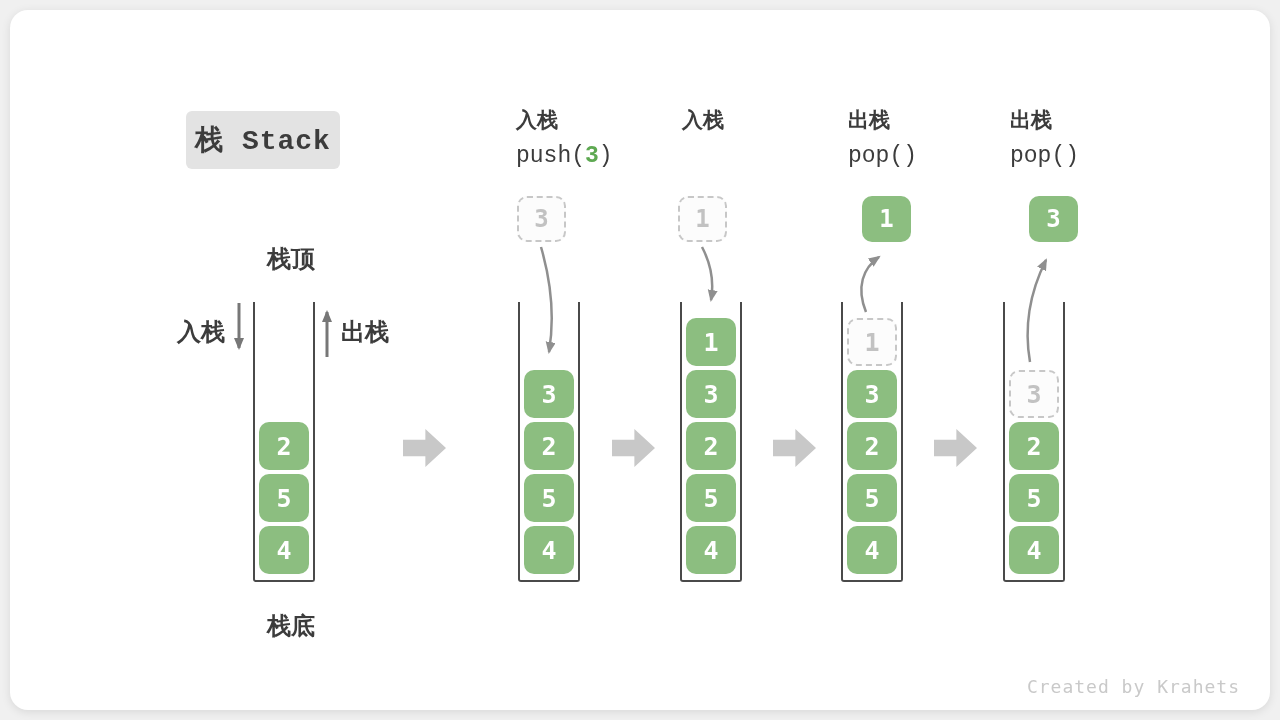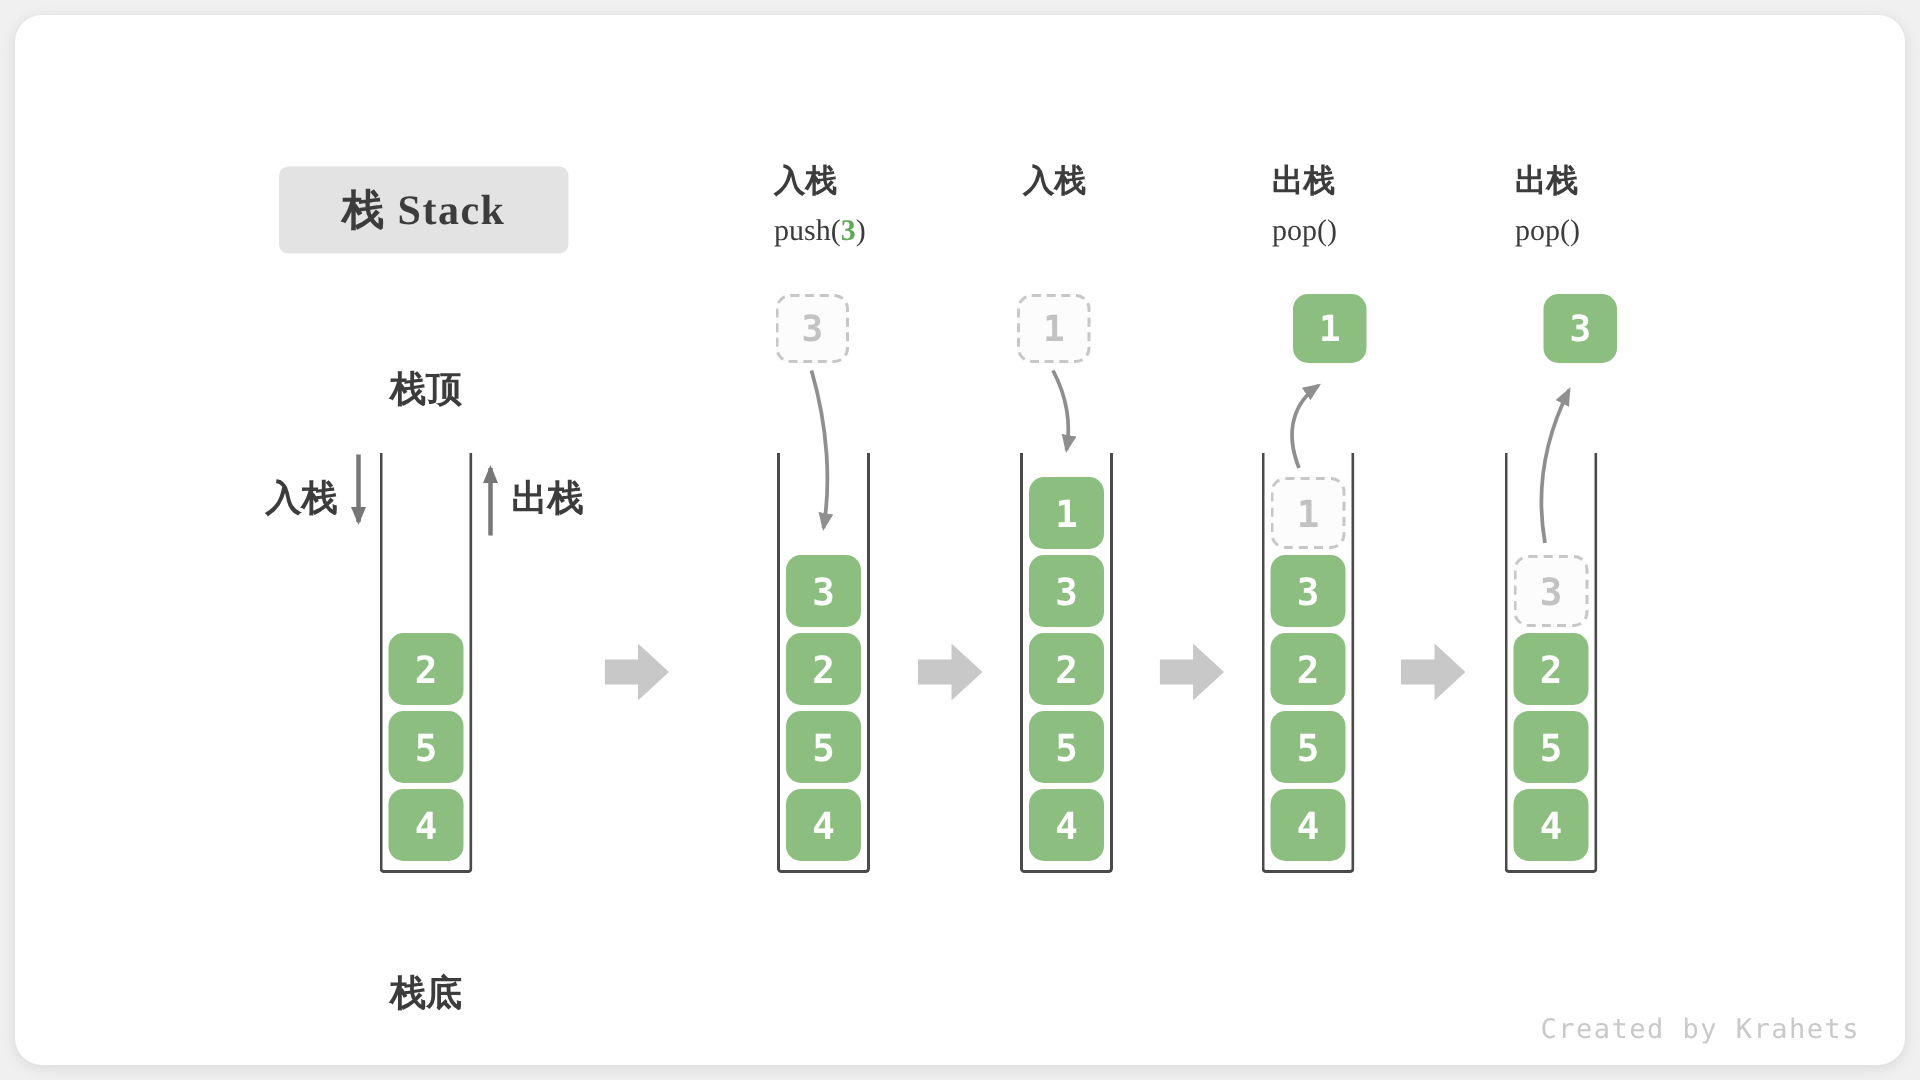--- a/index.html
+++ b/index.html
@@ -4,29 +4,29 @@
 <style>
   * { margin:0; padding:0; box-sizing:border-box; }
   html,body { width:1280px; height:720px; overflow:hidden; background:var(--page-bg,#f0f0f0);
               font-family:"Liberation Sans", sans-serif; }
   .canvas { position:absolute; inset:10px; background:var(--card-bg,#ffffff); border-radius:18px;
             box-shadow:0 2px 10px rgba(0,0,0,.10); }
 
   .abs { position:absolute; }
 
   
-  .title-box { left:186px; top:111px; width:193px; height:58px; background:var(--title-bg,#e3e3e3);
+  .title-box { left:186px; top:111px; width:154px; height:58px; background:var(--title-bg,#e3e3e3);
                border-radius:6px; display:flex; align-items:center; justify-content:center;
-               font-family:Liberation Serif, serif; font-weight:700;
+               font-family:Liberation Mono, monospace; font-weight:700;
                font-size:28px; color:var(--text-dark,#3c3c3c); letter-spacing:1px; }
 
   
   .step-label { top:106px; width:170px; color:var(--text-dark,#3c3c3c); }
   .step-label .op { font-size:21px; font-weight:700; }
-  .step-label .code { margin-top:9px; font-family:Liberation Serif, serif; font-size:20px; }
+  .step-label .code { margin-top:9px; font-family:Liberation Mono, monospace; font-size:23px; }
   .step-label .code .arg { color:var(--code-green,#5ea952); font-weight:700; }
 
   
   .float-box { top:196px; width:49px; height:46px; border-radius:10px;
                display:flex; align-items:center; justify-content:center;
                font-family:"DejaVu Sans Mono",monospace; font-size:24px; font-weight:700; }
   .float-box.dashed { border:2px dashed var(--ghost-border,#c7c7c7); background:#fcfcfc;
                       color:var(--ghost-text,#c2c2c2); }
   .float-box.solid  { background:var(--accent-green,#8cbe80); color:#ffffff; }
 
@@ -40,21 +40,21 @@
            gap:4px; padding-bottom:6px; }
   .cell { width:50px; height:48px; flex:0 0 48px; border-radius:10px;
           background:var(--accent-green,#8cbe80); color:#ffffff;
           display:flex; align-items:center; justify-content:center;
           font-family:"DejaVu Sans Mono",monospace; font-size:25px; font-weight:700; }
   .cell.ghost { background:#fcfcfc; border:2px dashed var(--ghost-border,#c7c7c7);
                 color:var(--ghost-text,#c2c2c2); }
 
   
   .legend { color:var(--text-dark,#3c3c3c); font-weight:700; font-size:24px; }
-  .centered62 { width:62px; text-align:center; }
+  .centered62 { width:62px; text-align:right; }
 
   
   .chevron { top:429px; width:43px; height:38px; background:var(--chevron,#c8c8c8);
              clip-path:polygon(0% 28%, 52% 28%, 52% 0%, 100% 50%, 52% 100%, 52% 72%, 0% 72%); }
 
   .watermark { right:40px; bottom:23px; font-family:"DejaVu Sans Mono",monospace;
                font-size:18px; color:var(--watermark,#c9c9c9); letter-spacing:1px; }
 
   svg.overlay { position:absolute; inset:0; width:1280px; height:720px; pointer-events:none; }
   .arrow-path { fill:none; stroke:var(--arrow,#8f8f8f); stroke-width:2.5; }
@@ -82,21 +82,21 @@
   <div class="op">出栈</div>
   <div class="code"><span>pop(</span><span class="arg"></span><span>)</span></div>
 </div>
 
 <div class="abs float-box dashed" style="left:517px;">3</div>
 <div class="abs float-box dashed" style="left:678px;">1</div>
 <div class="abs float-box solid" style="left:862px;">1</div>
 <div class="abs float-box solid" style="left:1029px;">3</div>
 
 <div class="abs legend centered62" style="left:253px; top:243px;">栈顶</div>
-<div class="abs legend centered62" style="left:253px; top:610px;margin-top:36px;">栈底</div>
+<div class="abs legend centered62" style="left:253px; top:610px;">栈底</div>
 <div class="abs legend" style="left:177px; top:316px;">入栈</div>
 <div class="abs legend" style="left:341px; top:316px;">出栈</div>
 
 <div class="abs stack" style="left:253px;">
   <div class="cell">2</div>
   <div class="cell">5</div>
   <div class="cell">4</div>
 </div>
 <div class="abs stack" style="left:518px;">
   <div class="cell">3</div>

